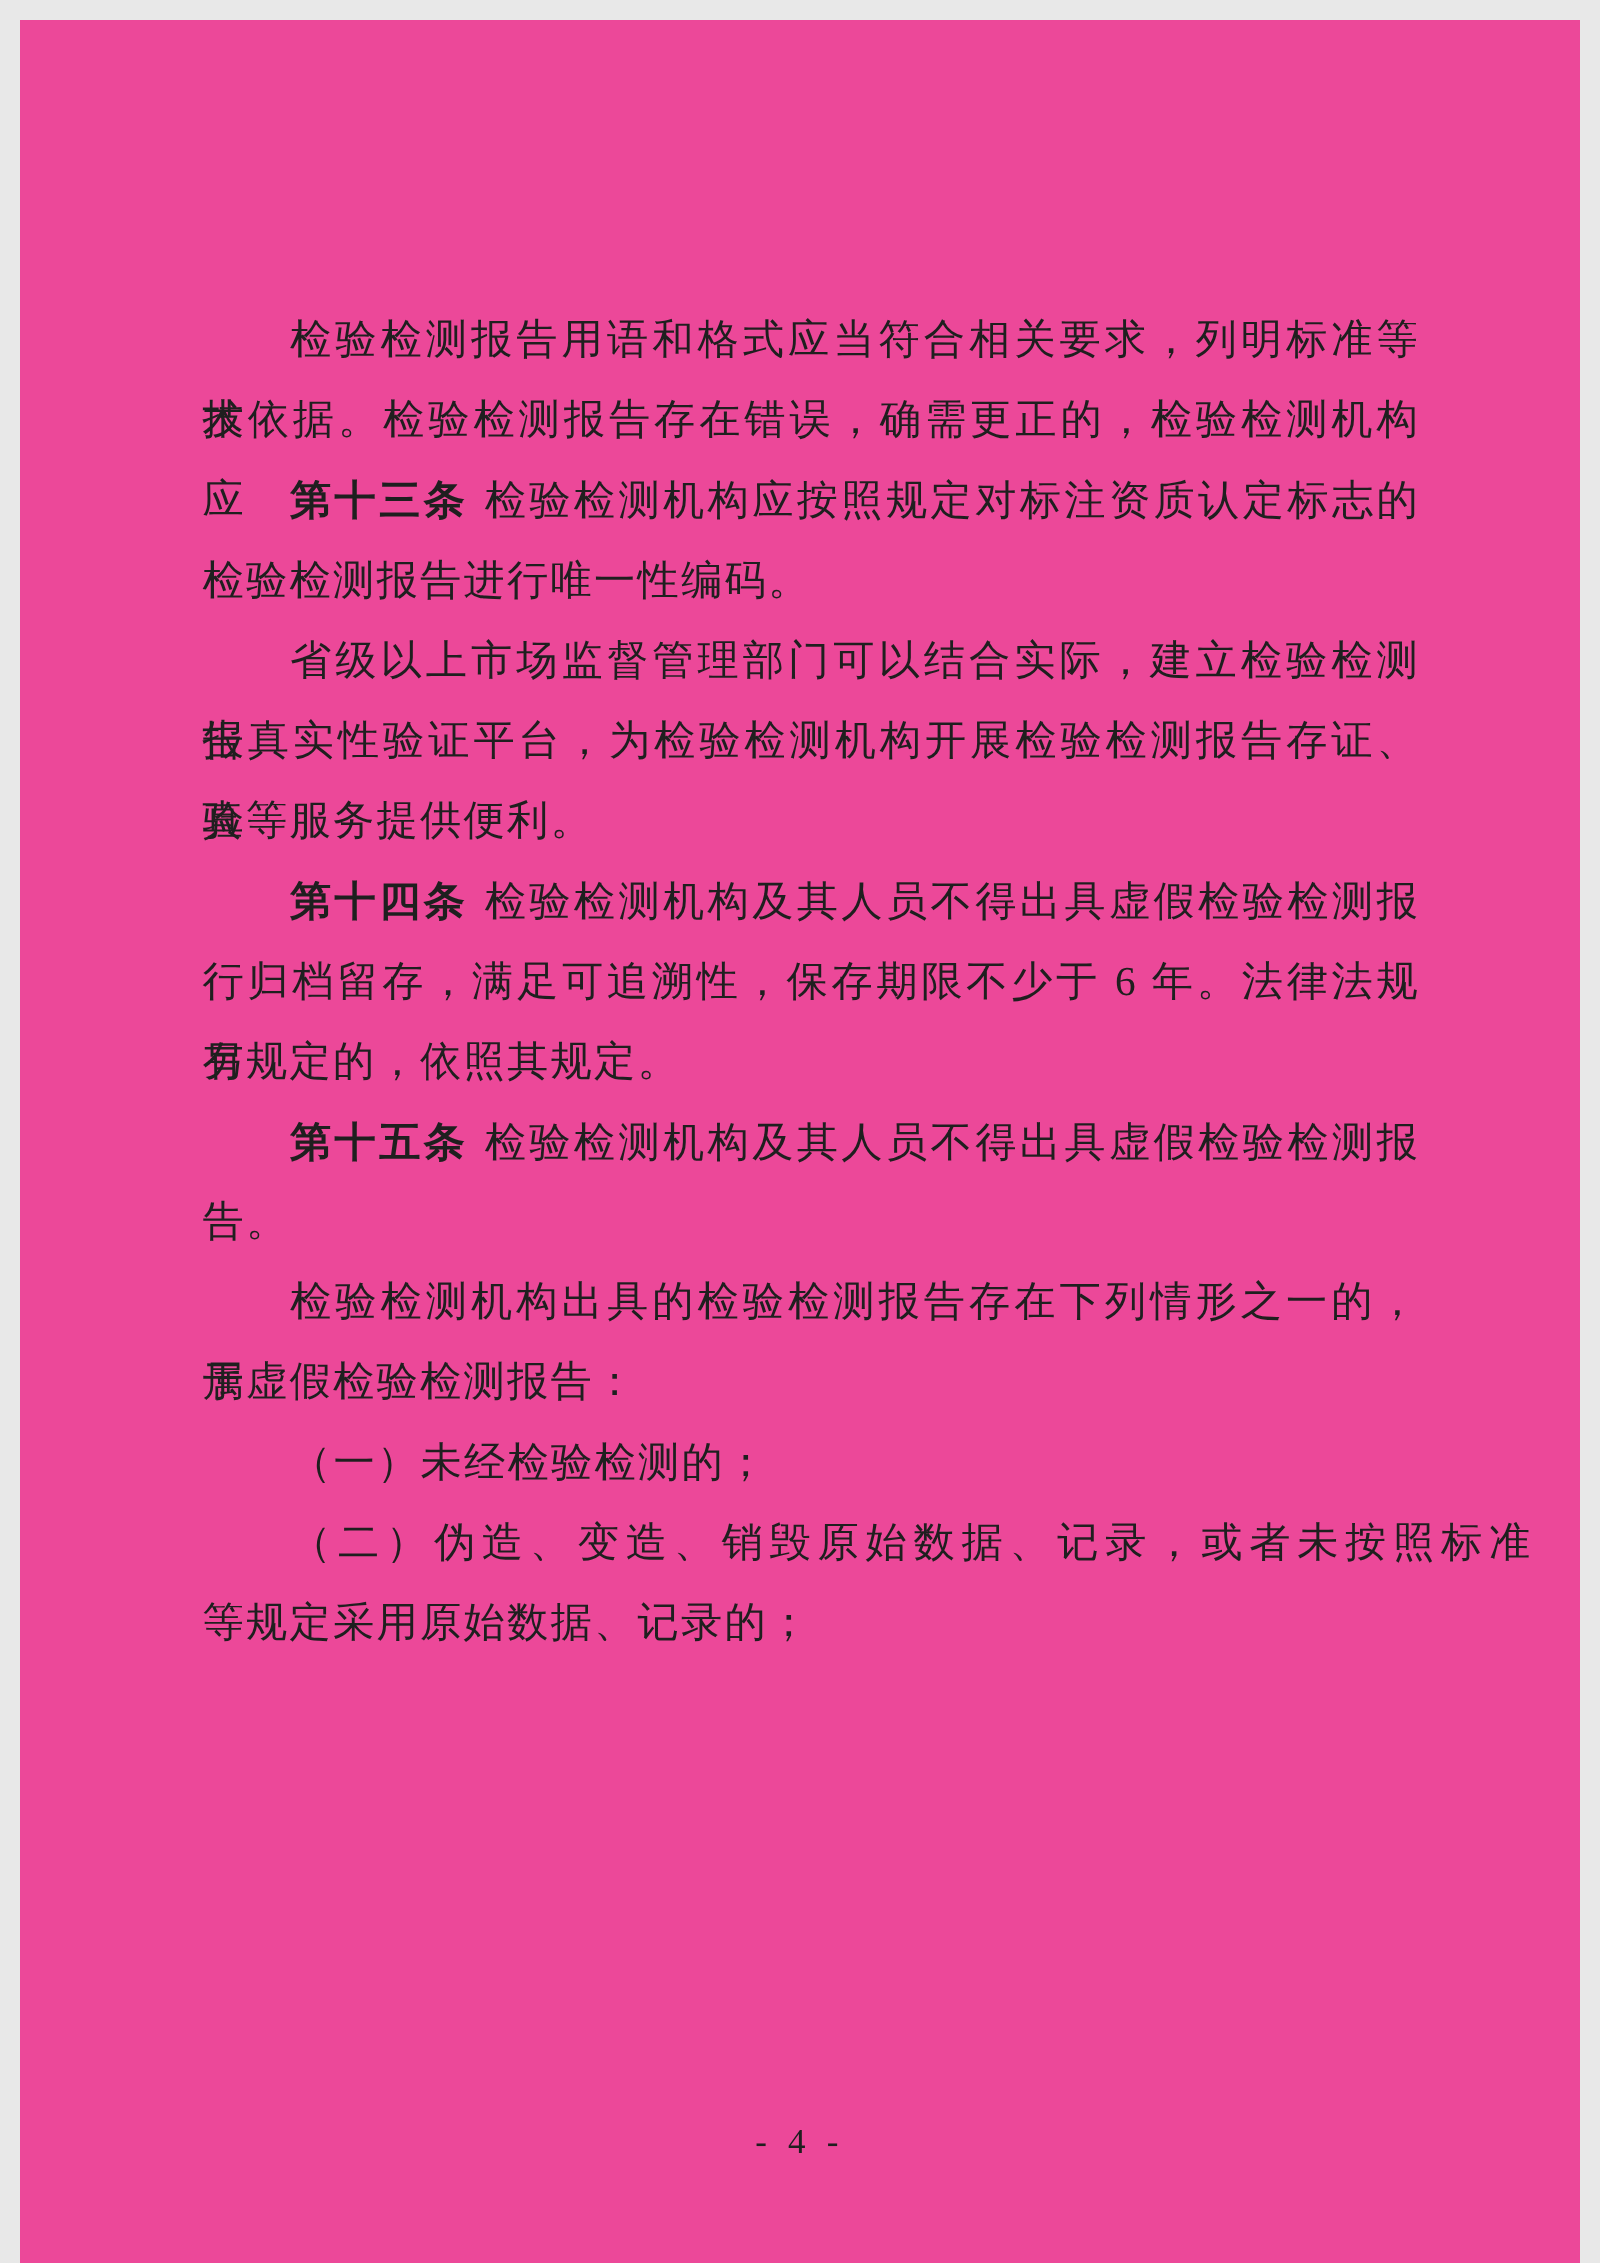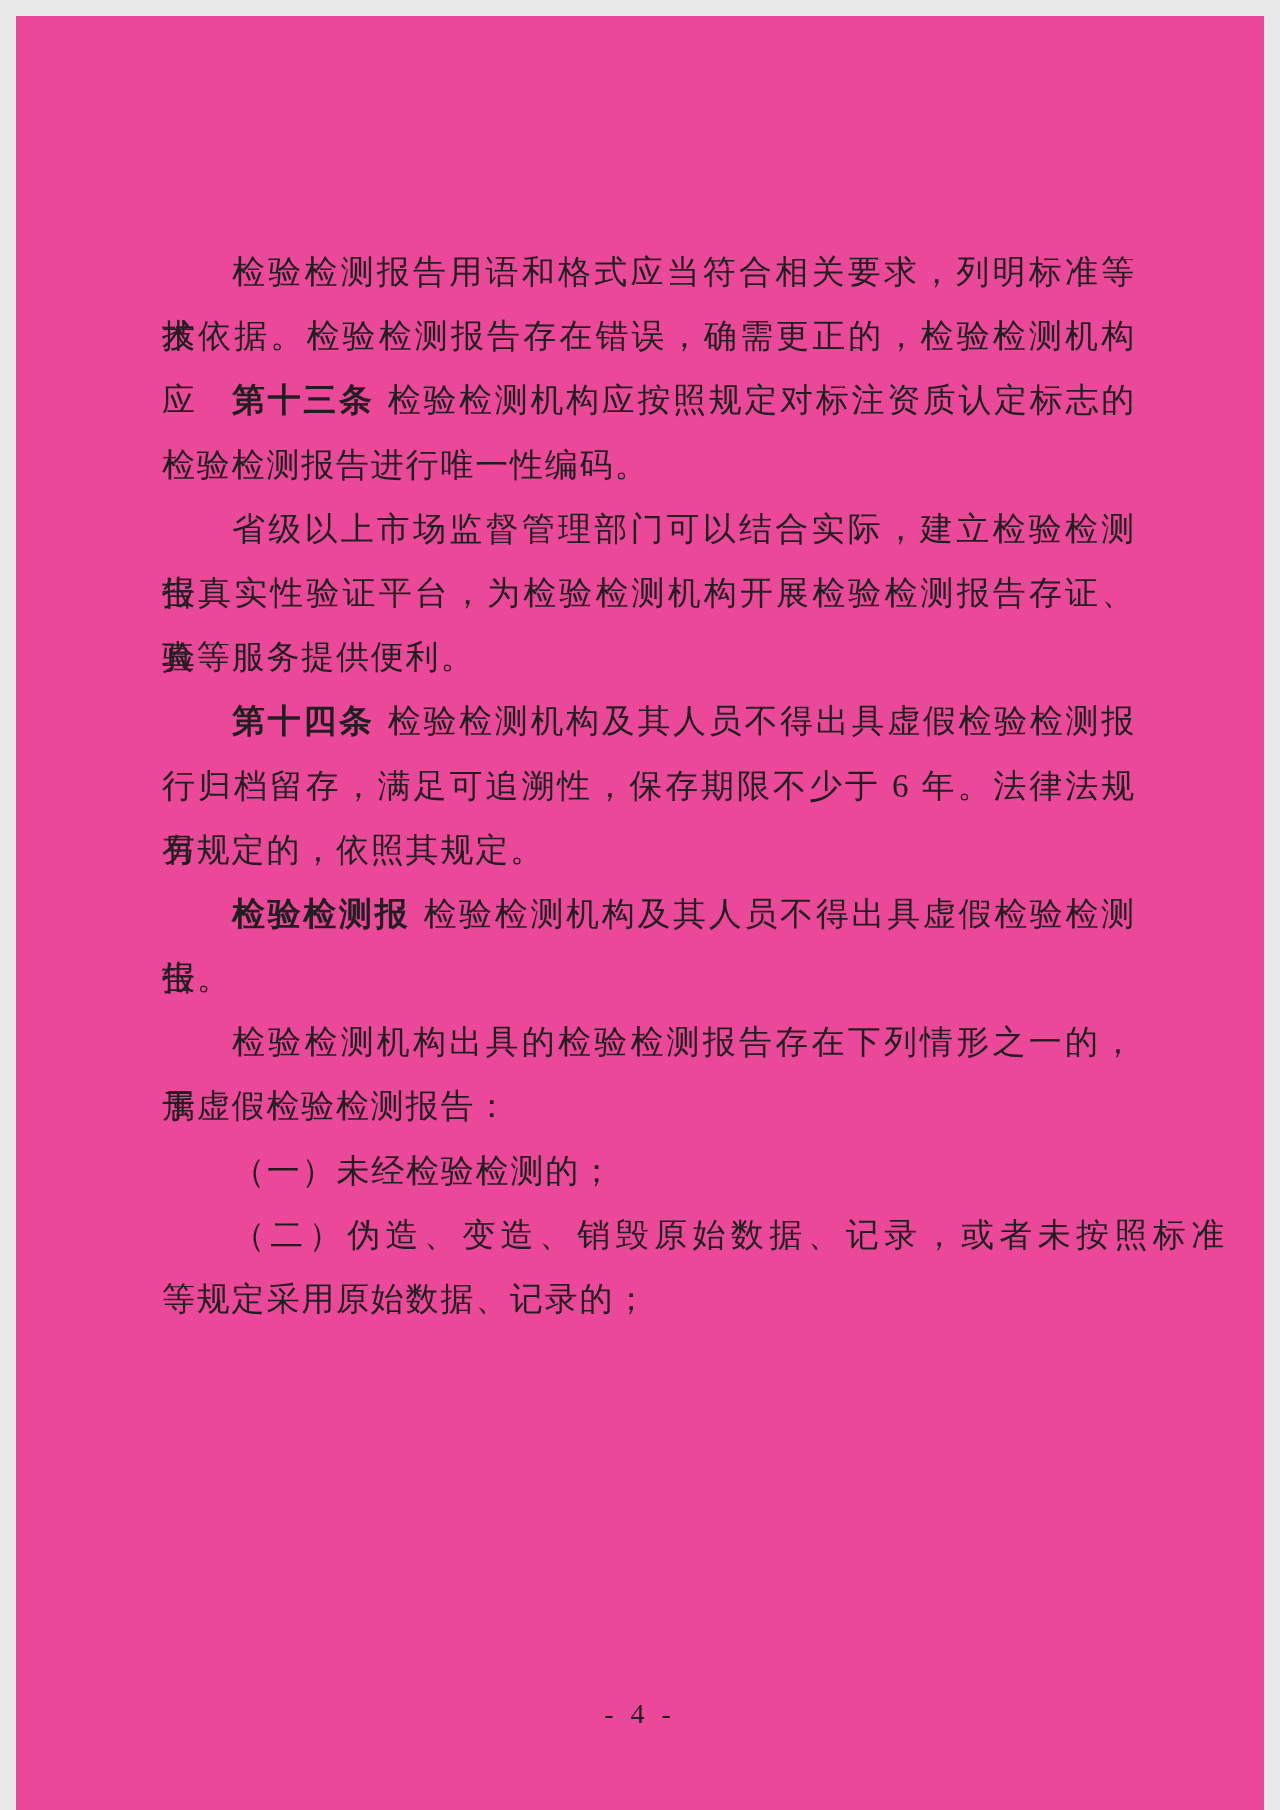--- a/index.html
+++ b/index.html
@@ -70,21 +70,21 @@
       <div class="line indent fill"><span class="run">检验检测报告用语和格式应当符合相关要求，列明标准等技</span></div>
       <div class="line fill"><span class="run">术依据。检验检测报告存在错误，确需更正的，检验检测机构应</span></div>
       <div class="line indent fill"><span class="run bold">第十三条</span><span class="run">检验检测机构应按照规定对标注资质认定标志的</span></div>
       <div class="line"><span class="run">检验检测报告进行唯一性编码。</span></div>
       <div class="line indent fill"><span class="run">省级以上市场监督管理部门可以结合实际，建立检验检测报</span></div>
       <div class="line fill"><span class="run">告真实性验证平台，为检验检测机构开展检验检测报告存证、验</span></div>
       <div class="line"><span class="run">真等服务提供便利。</span></div>
       <div class="line indent fill"><span class="run bold">第十四条</span><span class="run">检验检测机构及其人员不得出具虚假检验检测报</span></div>
       <div class="line fill"><span class="run">行归档留存，满足可追溯性，保存期限不少于 6 年。法律法规另</span></div>
       <div class="line"><span class="run">有规定的，依照其规定。</span></div>
-      <div class="line indent fill"><span class="run bold">检验检测报</span><span class="run">检验检测机构及其人员不得出具虚假检验检测报</span></div>
+      <div class="line indent fill"><span class="run bold">第十五条</span><span class="run">检验检测机构及其人员不得出具虚假检验检测报</span></div>
       <div class="line"><span class="run">告。</span></div>
       <div class="line indent fill"><span class="run">检验检测机构出具的检验检测报告存在下列情形之一的，属</span></div>
       <div class="line"><span class="run">于虚假检验检测报告：</span></div>
       <div class="line indent"><span class="run">（一）未经检验检测的；</span></div>
       <div class="line indent fill wide"><span class="run">（二）伪造、变造、销毁原始数据、记录，或者未按照标准</span></div>
       <div class="line"><span class="run">等规定采用原始数据、记录的；</span></div>
     </div>
   <div class="page-number">- 4 -</div>
 </div>
 

